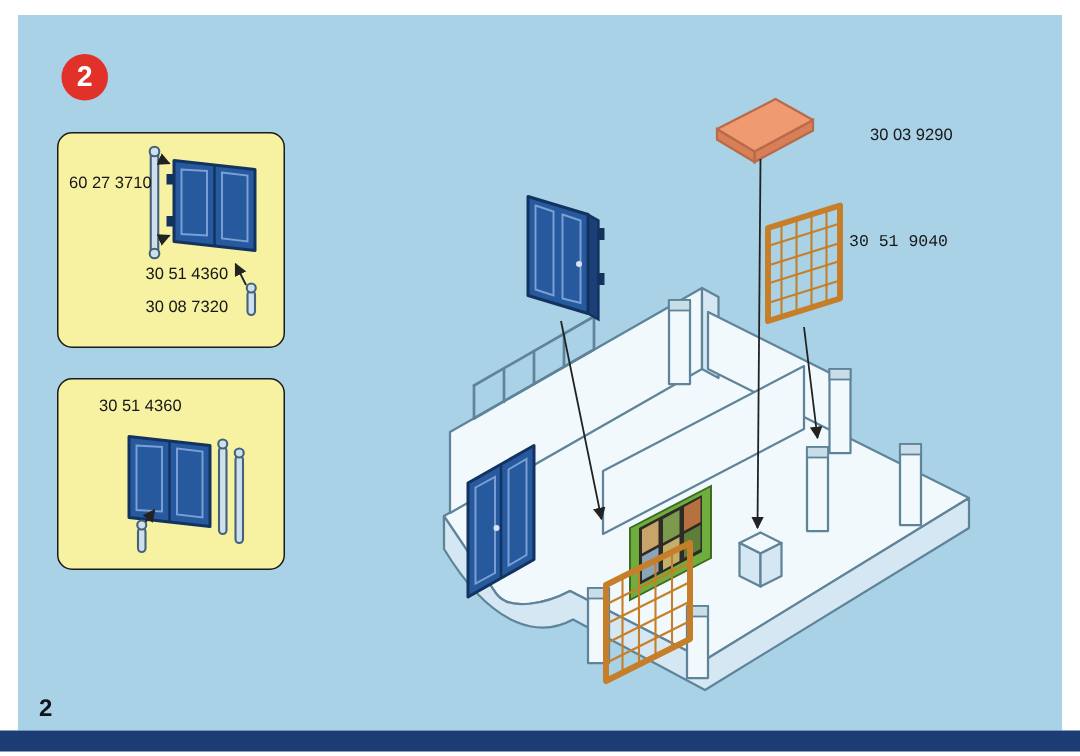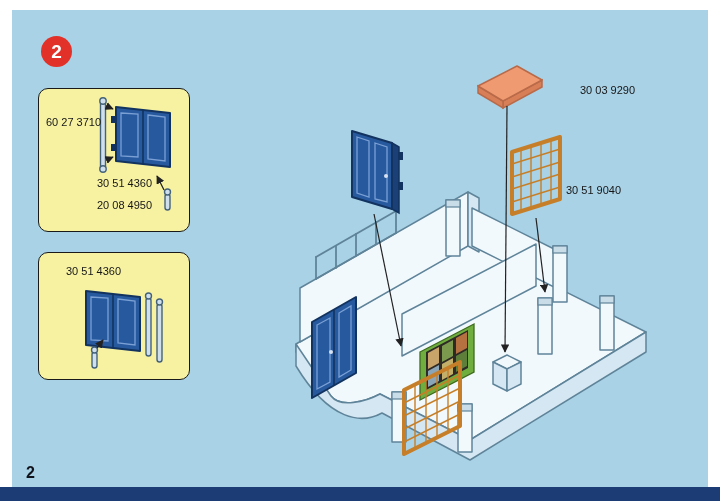--- a/index.html
+++ b/index.html
@@ -9,21 +9,21 @@
   .footer-bar{position:absolute;left:0;bottom:3px;width:720px;height:14px;background:var(--footer_navy);}
   .step-badge{position:absolute;left:41px;top:36px;width:31px;height:31px;border-radius:50%;
               background:var(--badge_red);color:#ffffff;display:flex;align-items:center;justify-content:center;
               font-size:19px;font-weight:bold;}
   .callout{position:absolute;background:var(--box_yellow);border:1.5px solid #1a1a1a;border-radius:10px;}
   .box1{left:38px;top:88px;width:150px;height:142px;}
   .box2{left:38px;top:252px;width:150px;height:126px;}
   .pn{position:absolute;font-size:11px;color:#161616;white-space:nowrap;}
   .b1t1{left:46px;top:116px;} .b1t2{left:97px;top:177px;} .b1t3{left:97px;top:199px;}
   .b2t1{left:66px;top:265px;}
-  .l1{left:548px;top:84px;margin-left:32px;} .l2{left:566px;top:184px;}
+  .l1{left:548px;top:84px;margin-left:32px;} .l2{left:566px;top:156px;font-family:Liberation Mono, monospace;}
   .page-number{position:absolute;left:26px;top:464px;font-size:16px;font-weight:bold;color:#10131c;}
   svg.art{position:absolute;left:0;top:0;pointer-events:none;}
   .outline{fill:#f2f9fd;stroke:var(--outline_blue);stroke-width:1.5;stroke-linejoin:round;}
   .outline-dark{fill:#d5e7f2;stroke:var(--outline_blue);stroke-width:1.5;stroke-linejoin:round;}
   .oline{fill:none;stroke:var(--outline_blue);stroke-width:1.8;stroke-linecap:round;}
   .door{fill:var(--door_blue);stroke:#12335f;stroke-width:2;stroke-linejoin:round;}
   .door-side{fill:#1b3f77;stroke:#12335f;stroke-width:1.5;}
   .panel{fill:none;stroke:#7aa0d4;stroke-width:1.3;}
   .nub{fill:#12335f;}
   .rod{fill:#cfe0ec;stroke:#44627a;stroke-width:1.4;}
@@ -202,20 +202,20 @@
       <g>
         <rect class="rod" x="92" y="352" width="5" height="16" rx="2.5"></rect>
         <circle class="rod" cx="94.5" cy="350" r="3"></circle>
         <path class="arrow" d="M97,348 L103,340" marker-end="url(#ah)"></path>
       </g>
     </g>
   </svg>
 
   <span class="pn b1t1">60 27 3710</span>
   <span class="pn b1t2">30 51 4360</span>
-  <span class="pn b1t3">20 08 4950</span>
+  <span class="pn b1t3">30 08 7320</span>
   <span class="pn b2t1">30 51 4360</span>
   <span class="pn l1">30 03 9290</span>
   <span class="pn l2">30 51 9040</span>
 
   <div class="page-number">2</div>
   <div class="footer-bar"></div>
 </div>
 
 </body></html>

